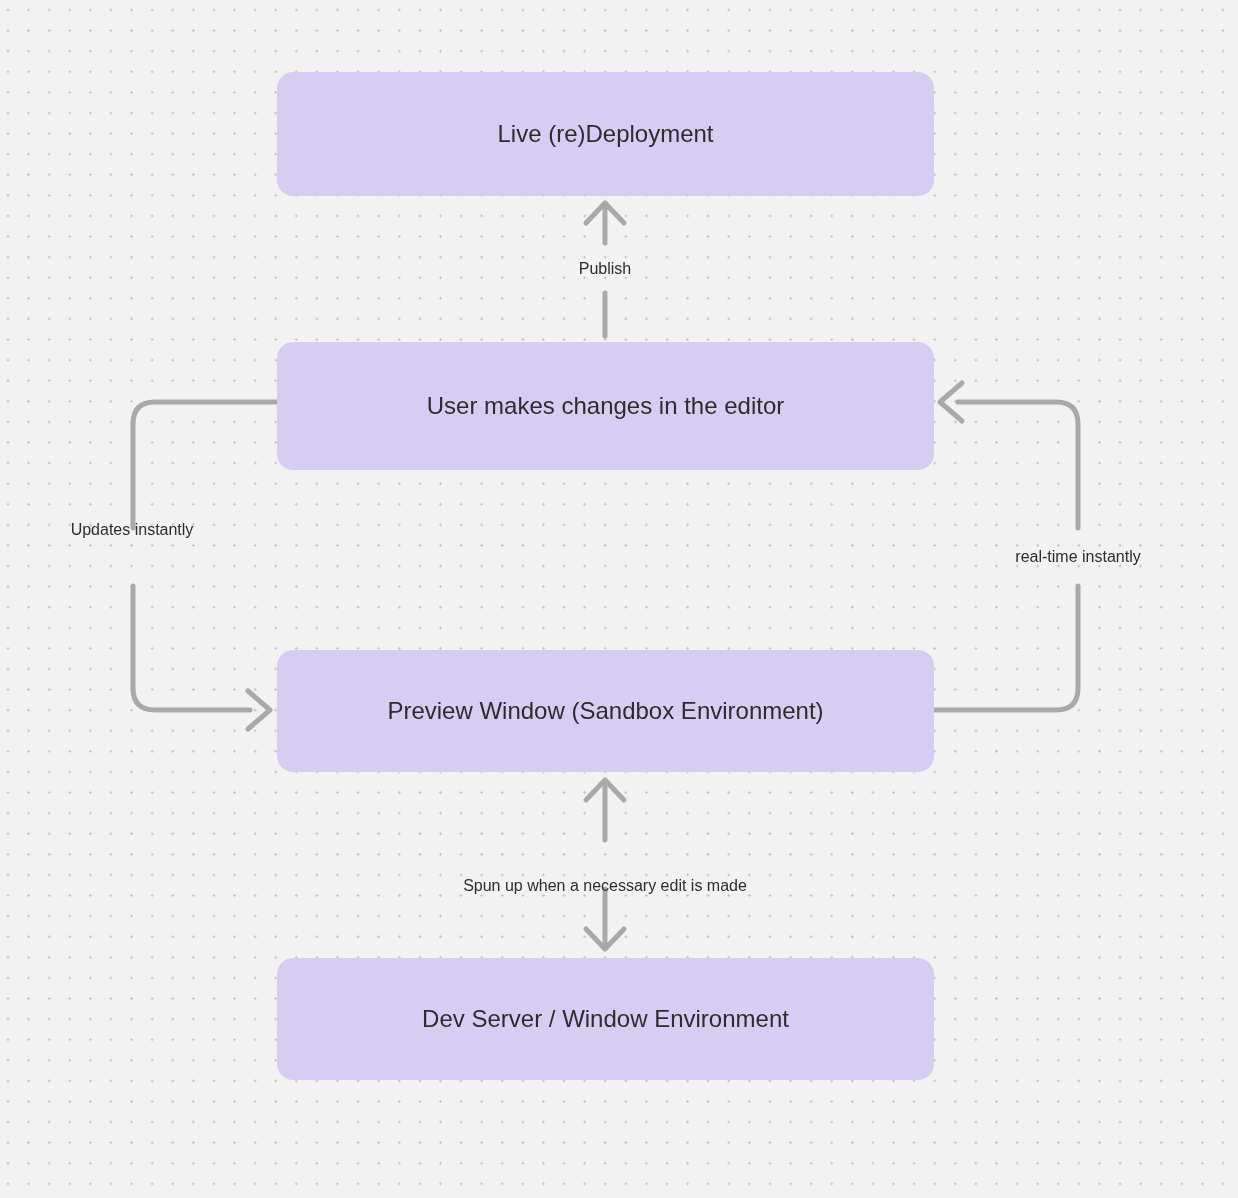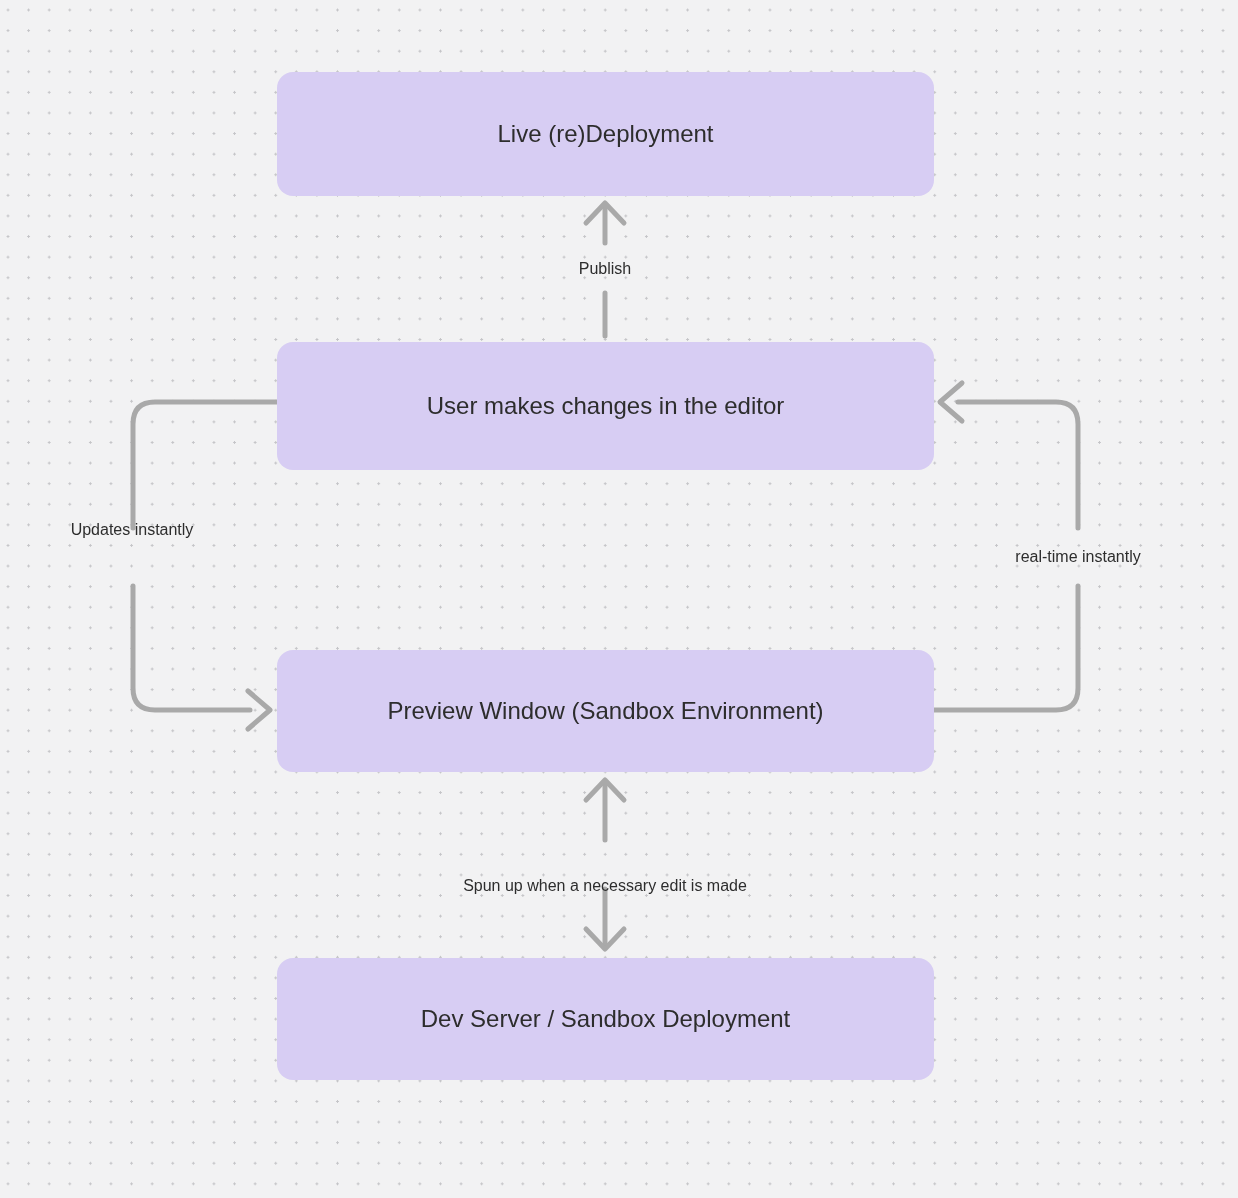--- a/index.html
+++ b/index.html
@@ -87,21 +87,21 @@
 
   <div class="node node-editor">
     <span>User makes changes in the editor</span>
   </div>
 
   <div class="node node-preview">
     <span>Preview Window (Sandbox Environment)</span>
   </div>
 
   <div class="node node-devserver">
-    <span>Dev Server / Sandbox Deployment</span>
+    <span>Dev Server / Window Environment</span>
   </div>
 
   <div class="edge-label lbl-publish">Publish</div>
   <div class="edge-label lbl-updates">Updates instantly</div>
   <div class="edge-label lbl-feedback">real-time instantly</div>
   <div class="edge-label lbl-spun">Spun up when a necessary edit is made</div>
 
 </div>
 
 </body></html>

